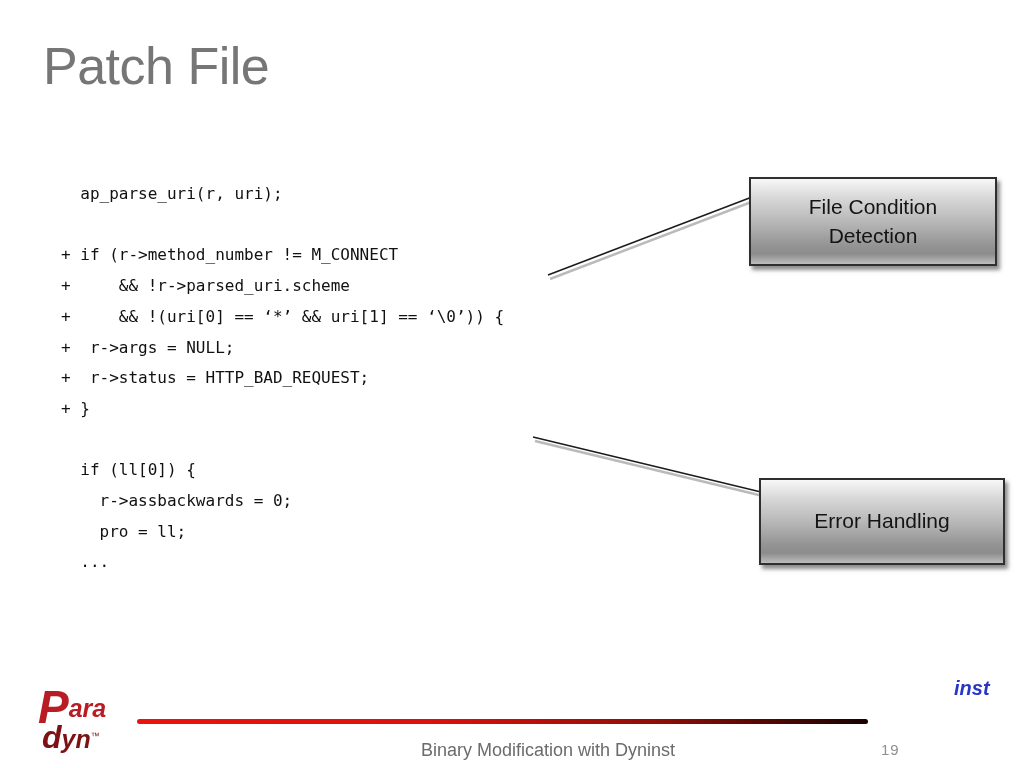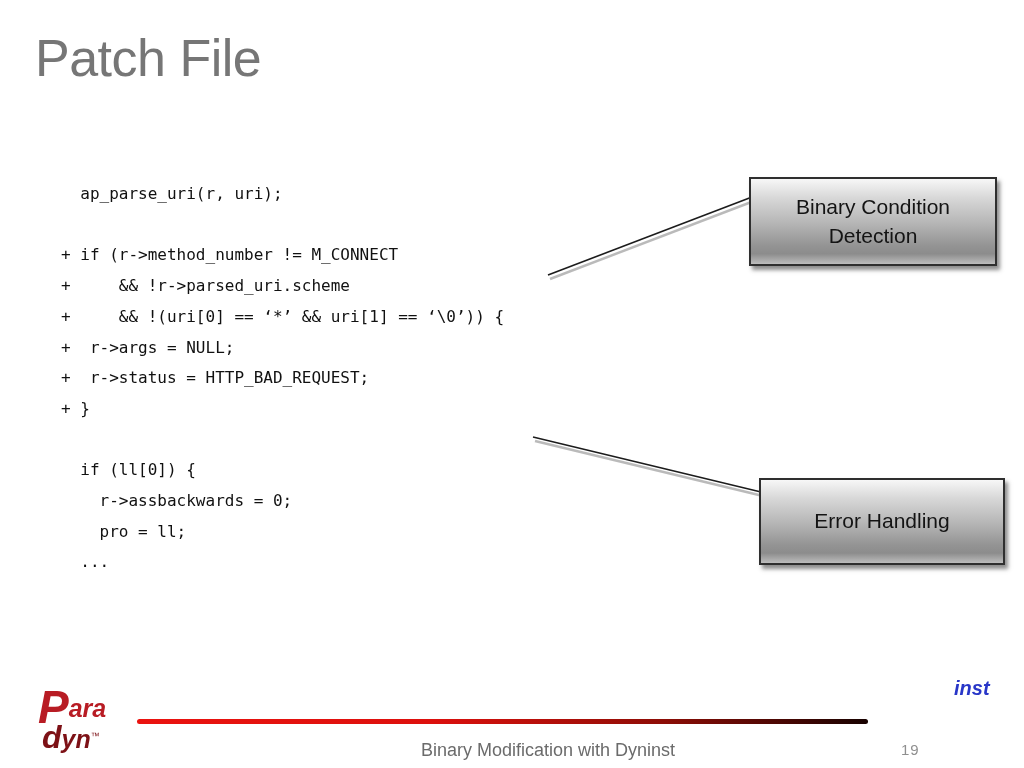--- a/index.html
+++ b/index.html
@@ -3,21 +3,21 @@
 <meta charset="utf-8">
 <style>
   html,body { margin:0; padding:0; background:#fff; }
   .slide {
     position:relative; width:1024px; height:768px; overflow:hidden;
     background:#ffffff; font-family:"Liberation Sans", sans-serif;
   }
 
   
   .title {
-    position:absolute; left:27px; top:20px; margin:8px;
+    position:absolute; left:27px; top:20px; margin:16px;
     font-size:52px; font-weight:400; letter-spacing:-0.5px;
     color:var(--title-gray,#767676);
   }
 
   
   .code {
     position:absolute; left:61px; top:179px; margin:0;
     font-family:"DejaVu Sans Mono", monospace;
     font-size:16px; line-height:30.7px; color:var(--code-color,#111111);
   }
@@ -45,21 +45,21 @@
     background:linear-gradient(90deg,var(--line-red,#ea130f) 0%,#dd100d 40%,#8d0d06 72%,#3a0502 92%,#170200 100%);
   }
 
   
   .caption {
     position:absolute; left:17px; top:740px; width:1024px; text-align:center;
     font-size:18px; color:var(--footer-gray,#6b6b6b);margin-left:19px;
   }
   .page-number {
     position:absolute; left:881px; top:741px; font-size:15px;
-    color:#8f8f8f; letter-spacing:1px;margin-left:20px;
+    color:#8f8f8f; letter-spacing:1px;
   }
 
   
   .paradyn { position:absolute; left:38px; top:684px; font-style:italic; line-height:1; }
   .pd-line1 { color:var(--paradyn-red,#b81c24); font-size:25px; font-weight:700; }
   .pd-big   { font-size:46px; font-weight:700; vertical-align:-6px; }
   .pd-line2 { color:var(--paradyn-dark-red,#7d1116); font-size:25px; font-weight:700; margin-top:-9px; margin-left:4px; }
   .pd-big2  { font-size:32px; }
   .pd-tm    { font-size:9px; vertical-align:super; font-weight:400; }
 
@@ -93,21 +93,21 @@
     </div>
 
   <svg class="connectors" viewBox="0 0 1024 768">
     <line x1="550" y1="279" x2="754" y2="201" stroke="#aaaaaa" stroke-width="2.5" opacity="0.8"></line>
     <line x1="548" y1="275" x2="752" y2="197" stroke="#1c1c1c" stroke-width="1.6"></line>
     <line x1="535" y1="441" x2="763" y2="496" stroke="#aaaaaa" stroke-width="2.5" opacity="0.8"></line>
     <line x1="533" y1="437" x2="761" y2="492" stroke="#1c1c1c" stroke-width="1.6"></line>
   </svg>
 
   <div class="callout callout-1">
-    <span class="label">Binary Condition Detection</span>
+    <span class="label">File Condition Detection</span>
   </div>
 
   <div class="callout callout-2">
     <span class="label">Error Handling</span>
   </div>
 
   <div class="divider"></div>
 
   <div class="paradyn">
     <div class="pd-line1"><span class="pd-big">P</span><span>ara</span></div>

